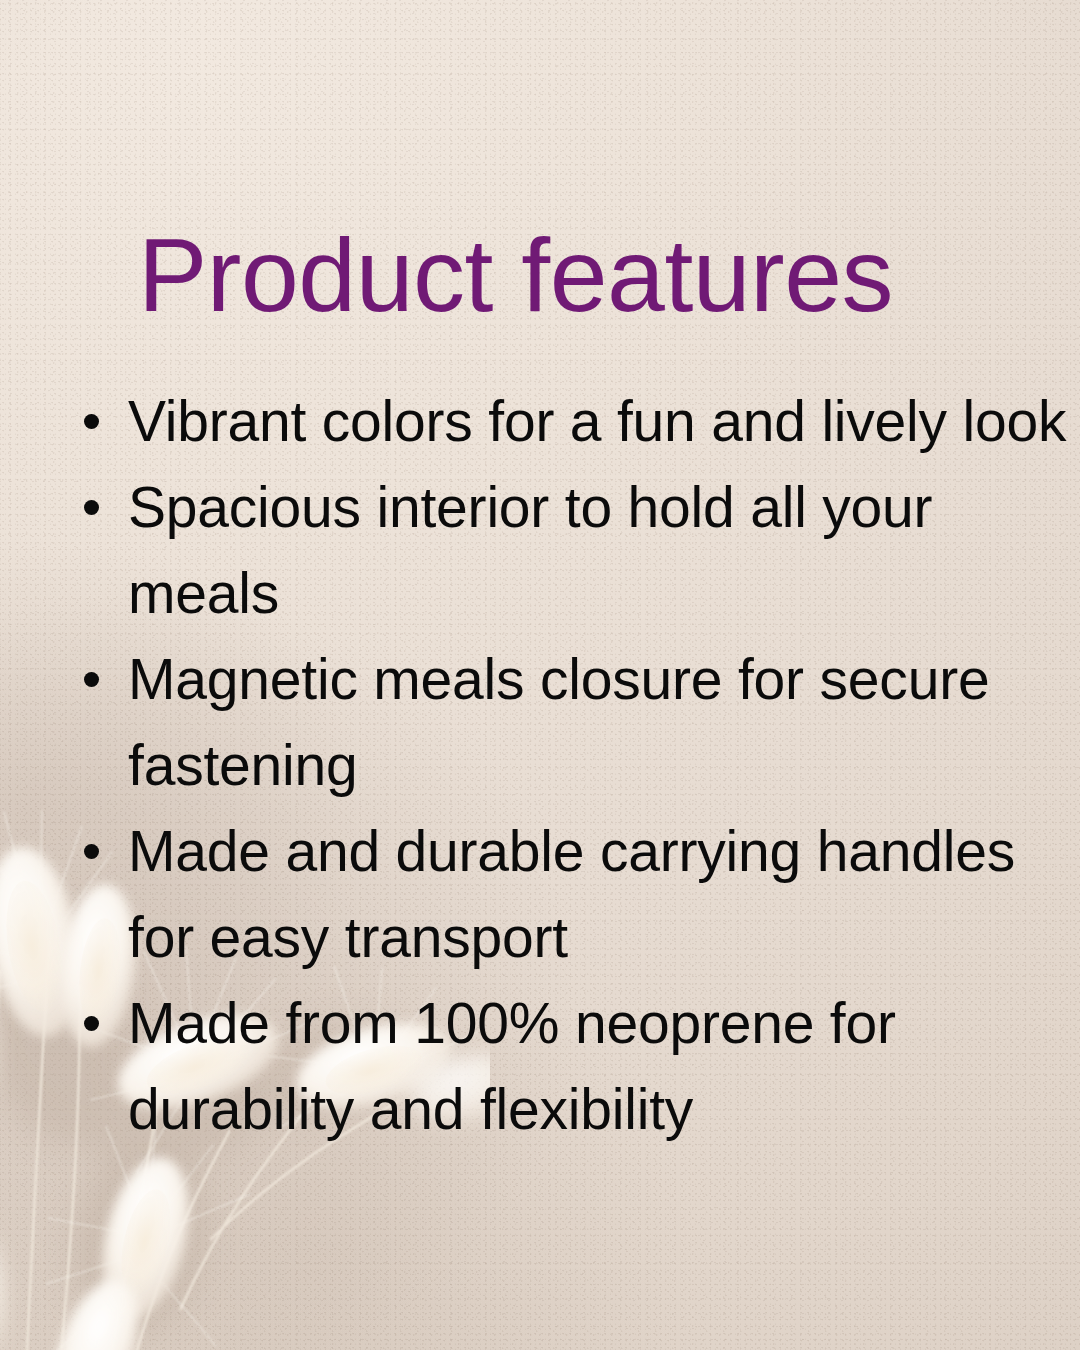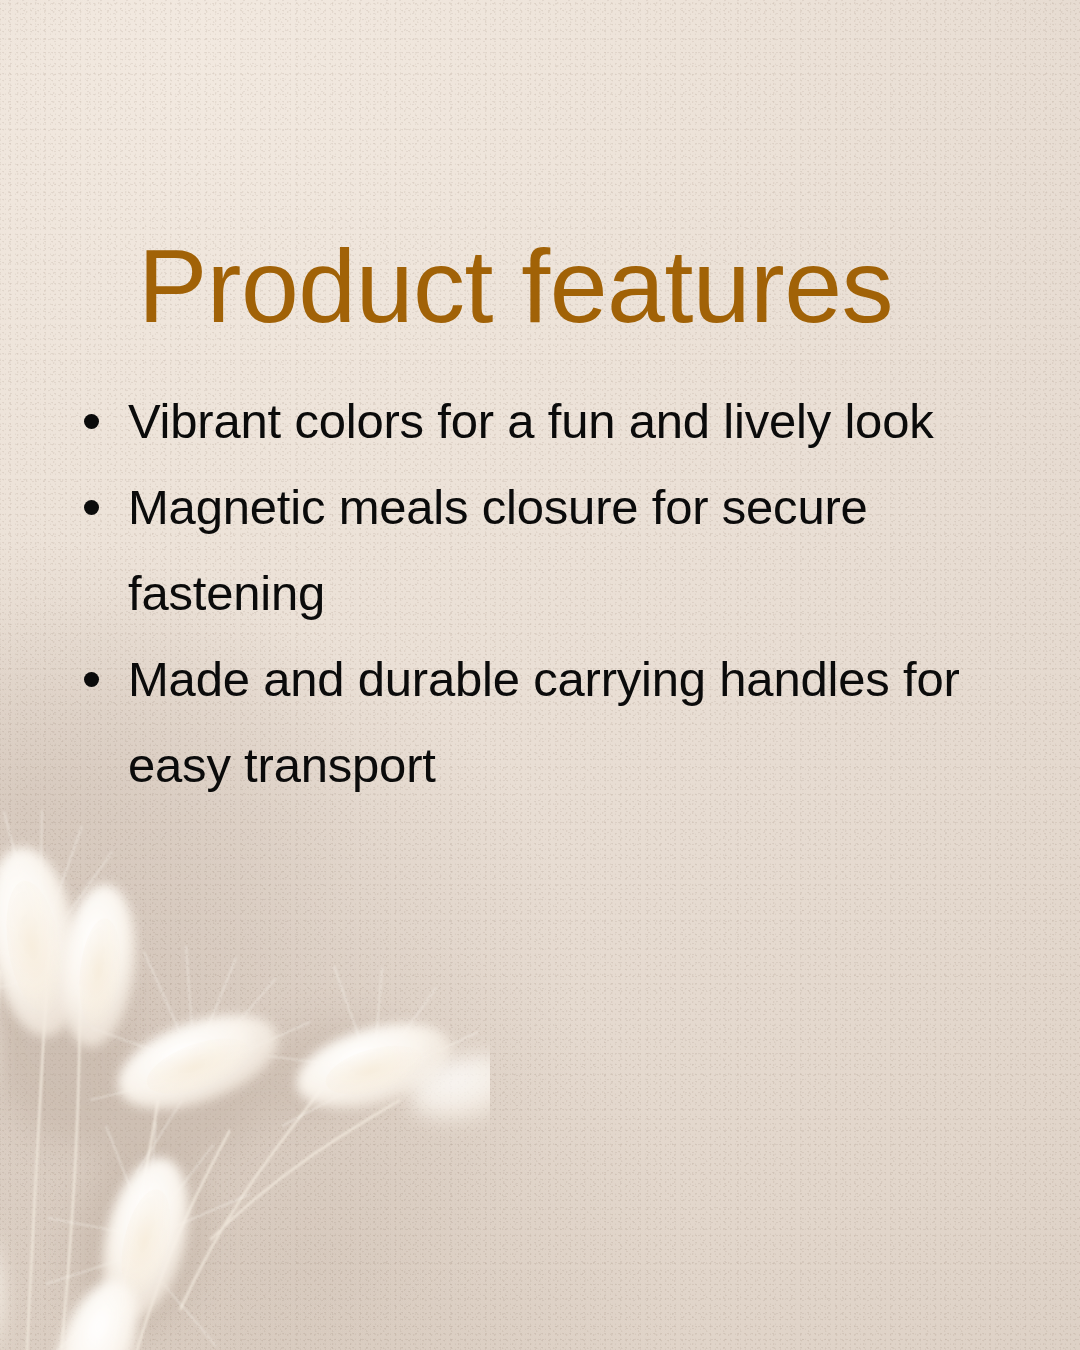--- a/index.html
+++ b/index.html
@@ -62,44 +62,44 @@
     bottom: -40px;
     width: 560px;
     height: 620px;
     pointer-events: none;
   }
 
   
   .title {
     position: absolute;
     left: 138px;
-    top: 158px;
+    top: 147px;
     font-size: 104px;
     line-height: 1.12;
     font-weight: 300;
     letter-spacing: -0.5px;
-    color: #a16207;
+    color: #701a75;
     white-space: nowrap;
   }
 
   .features {
     position: absolute;
     left: 78px;
     top: 378px;
     width: 990px;
     margin: 0;
     padding: 0;
     list-style: none;
   }
 
   .feature-item {
     position: relative;
     padding-left: 50px;
     margin: 0 0 0 0;
-    font-size: 49px;
+    font-size: 57px;
     line-height: 86px;
     font-weight: 300;
     letter-spacing: -0.2px;
     color: #0B0B0B;
   }
 
   .feature-bullet {
     position: absolute;
     left: 6px;
     top: 36px;
@@ -245,21 +245,29 @@
 
   <h1 class="title">Product features</h1>
 
   <ul class="features">
     <li class="feature-item">
       <span class="feature-bullet"></span>
       <span> Vibrant colors for a fun and lively look</span>
     </li>
     <li class="feature-item">
       <span class="feature-bullet"></span>
+      <span>Spacious interior to hold all your meals</span>
+    </li>
+    <li class="feature-item">
+      <span class="feature-bullet"></span>
       <span>Magnetic meals closure for secure fastening</span>
     </li>
     <li class="feature-item">
       <span class="feature-bullet"></span>
       <span>Made and durable carrying handles for easy transport</span>
     </li>
+    <li class="feature-item">
+      <span class="feature-bullet"></span>
+      <span>Made from 100% neoprene for durability and flexibility</span>
+    </li>
   </ul>
 
 </div>
 
 </body></html>

